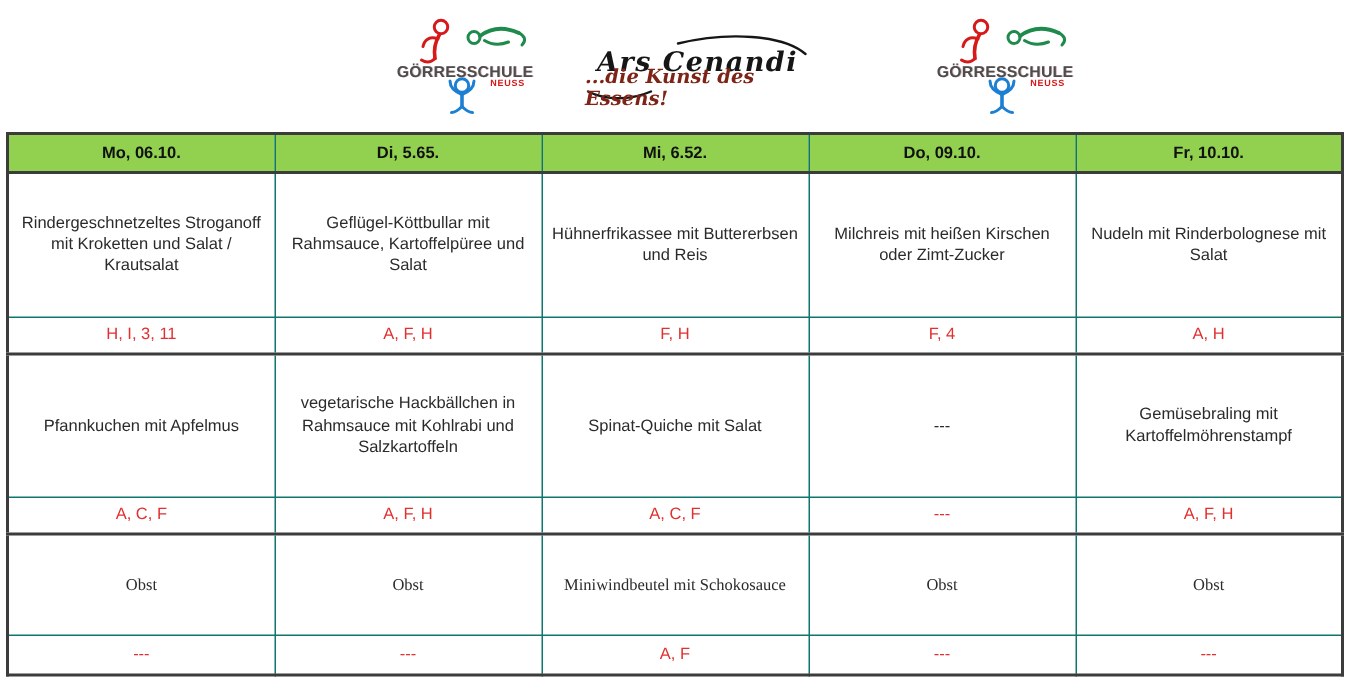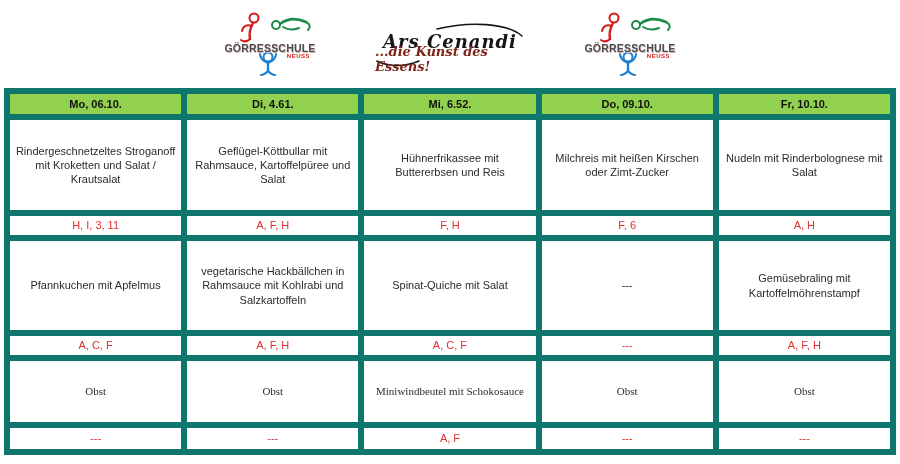--- a/index.html
+++ b/index.html
@@ -7,21 +7,21 @@
   body {
     width:900px; height:464px;
     font-family:"Liberation Sans", sans-serif;
     color:#1f1f1f;
     position:relative;
     overflow:hidden;
   }
 
   
   .logo-strip { height:88px; display:flex; align-items:center; }
-  .logo-cell { width:20%; display:flex; align-items:center; justify-content:center; height:100%; }
+  .logo-cell { width:20%; display:flex; align-items:center; justify-content:flex-end; height:100%; }
 
   .school-logo { position:relative; width:100px; height:70px; }
   .school-logo svg { position:absolute; left:0; top:0; }
   .school-name {
     position:absolute; top:33px; left:0; width:100%;
     text-align:center; font-weight:bold; font-size:10.5px;
     letter-spacing:.2px; color:#4d4d4d;
     text-shadow:0.6px 0.6px 0 #d9b8b8;
   }
   .school-city {
@@ -42,21 +42,21 @@
     font-size:13px; color:#7e2417; font-weight:bold;
   }
 
   
   table.menu {
     width:892px; margin:0 4px;
     border-collapse:collapse; table-layout:fixed;
     border:2px solid #3c3c3c;
   }
   .menu th, .menu td {
-    border:6px solid #0f766e;
+    border:1px solid #0f766e;
     text-align:center; vertical-align:middle;
     padding:2px 5px;
     font-size:11px;
     line-height:1.3;
   }
   .menu th {
     background:#92d050;
     height:26px;
     font-weight:bold;
     color:#111;
@@ -138,39 +138,39 @@
     </div>
   </div>
 
   <div class="logo-cell"></div>
 </div>
 
 <table class="menu">
   <tbody>
       <tr>
     <th>Mo, 06.10.</th>
-    <th>Di, 4.61.</th>
+    <th>Di, 5.65.</th>
     <th>Mi, 6.52.</th>
     <th>Do, 09.10.</th>
     <th>Fr, 10.10.</th>
   </tr>
 
   <tr class="row-course">
     <td>Rindergeschnetzeltes Stroganoff mit Kroketten und Salat / Krautsalat</td>
     <td>Geflügel-Köttbullar mit Rahmsauce, Kartoffelpüree und Salat</td>
     <td>Hühnerfrikassee mit Buttererbsen und Reis</td>
     <td>Milchreis mit heißen Kirschen oder Zimt-Zucker</td>
     <td>Nudeln mit Rinderbolognese mit Salat</td>
   </tr>
 
   <tr class="row-allergen">
     <td>H, I, 3, 11</td>
     <td>A, F, H</td>
     <td>F, H</td>
-    <td>F, 6</td>
+    <td>F, 4</td>
     <td>A, H</td>
   </tr>
 
   <tr class="row-course2">
     <td>Pfannkuchen mit Apfelmus</td>
     <td>vegetarische Hackbällchen in Rahmsauce mit Kohlrabi und Salzkartoffeln</td>
     <td>Spinat-Quiche mit Salat</td>
     <td>---</td>
     <td>Gemüsebraling mit Kartoffelmöhrenstampf</td>
   </tr>

